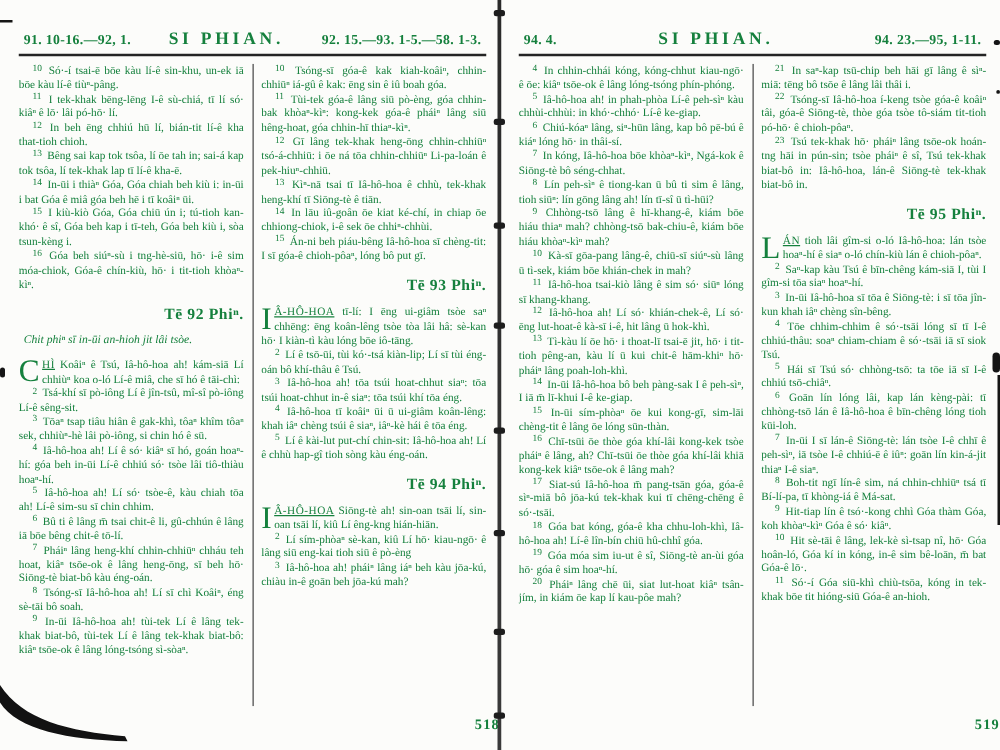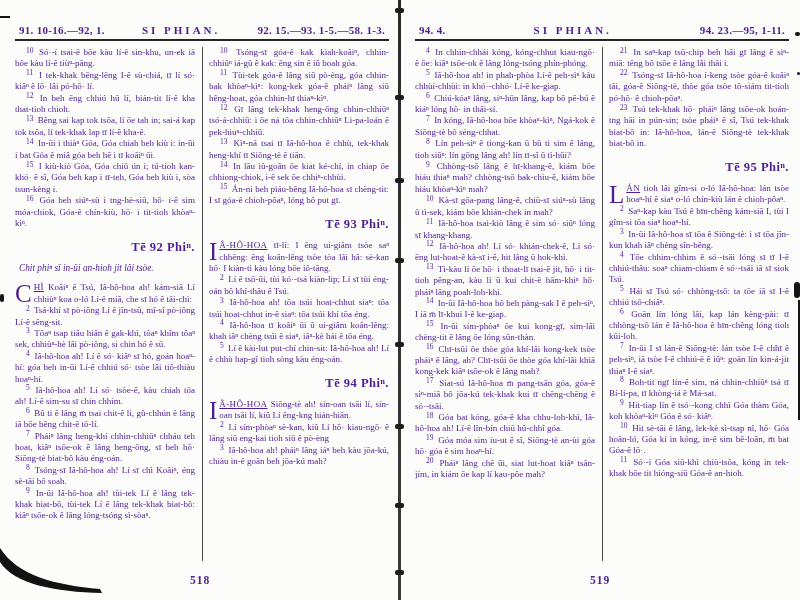--- a/index.html
+++ b/index.html
@@ -1,41 +1,41 @@
 <!DOCTYPE html>
 <html><head>
 <meta charset="utf-8">
 <style>
   html,body{margin:0;padding:0;}
   body{width:800px;height:600px;overflow:hidden;background:#e8e6e0;
        font-family:"Liberation Serif","DejaVu Serif",serif;}
-  .book{position:relative;width:800px;height:600px;background:#fcfcfa;color:#4c1d95;}
+  .book{position:relative;width:800px;height:600px;background:#fcfcfa;color:#15803d;}
   .page{position:absolute;top:0;height:600px;width:400px;}
   .page-left{left:0;}
   .page-right{left:400px;}
   .page-inner{padding:24px 11px 0 15px;}
   
   .hdr{display:flex;align-items:baseline;justify-content:space-between;
        font-size:11px;font-weight:bold;letter-spacing:.3px;padding:0 4px 3px 4px;}
-  .hdr .title{font-size:11px;letter-spacing:3px;font-weight:bold;}
+  .hdr .title{font-size:14px;letter-spacing:3px;font-weight:bold;}
   .hdr-rule{border-top:2px solid #242424;margin:0 0 6px 0;}
   
   .cols{display:flex;height:514px;overflow:hidden;}
   .col{width:180px;overflow:hidden;text-align:justify;
        font-size:9px;line-height:11.4px;}
   .col-div{width:1px;background:#4a4a4a;margin:0 6px 0 7px;}
   p.p{margin:0;}
   p.v{text-indent:11px;}
   .vn{font-weight:normal;font-size:7.5px;position:relative;top:-2.5px;margin-right:2px;}
   .h{font-weight:bold;text-align:right;font-size:12.5px;margin:12px 0 10px 0;letter-spacing:.5px;}
   .i{font-style:italic;margin:0 0 8px 0;text-indent:4px;font-size:9.3px;}
   p.d{margin:0;}
   .cap{float:left;font-size:25px;line-height:21px;padding:1px 2px 0 0;}
   .lead{letter-spacing:.4px;text-decoration:underline;}
-  .pgnum{position:absolute;bottom:14px;left:0;width:100%;text-align:center;
+  .pgnum{position:absolute;bottom:14px;left:0;width:100%;text-align:right;
          font-size:11.5px;font-weight:bold;letter-spacing:1px;}
   
   .gutter{position:absolute;left:398px;top:0;width:3px;height:600px;
           background:linear-gradient(#2a2a2a,#3a3a3a);}
   .stitch{position:absolute;left:395px;width:9px;height:5px;background:#1d1d1d;border-radius:2px;}
   .curl{position:absolute;left:0;bottom:0;width:110px;height:60px;}
   .speck{position:absolute;background:#151515;}
 </style>
 </head>
 <body>

